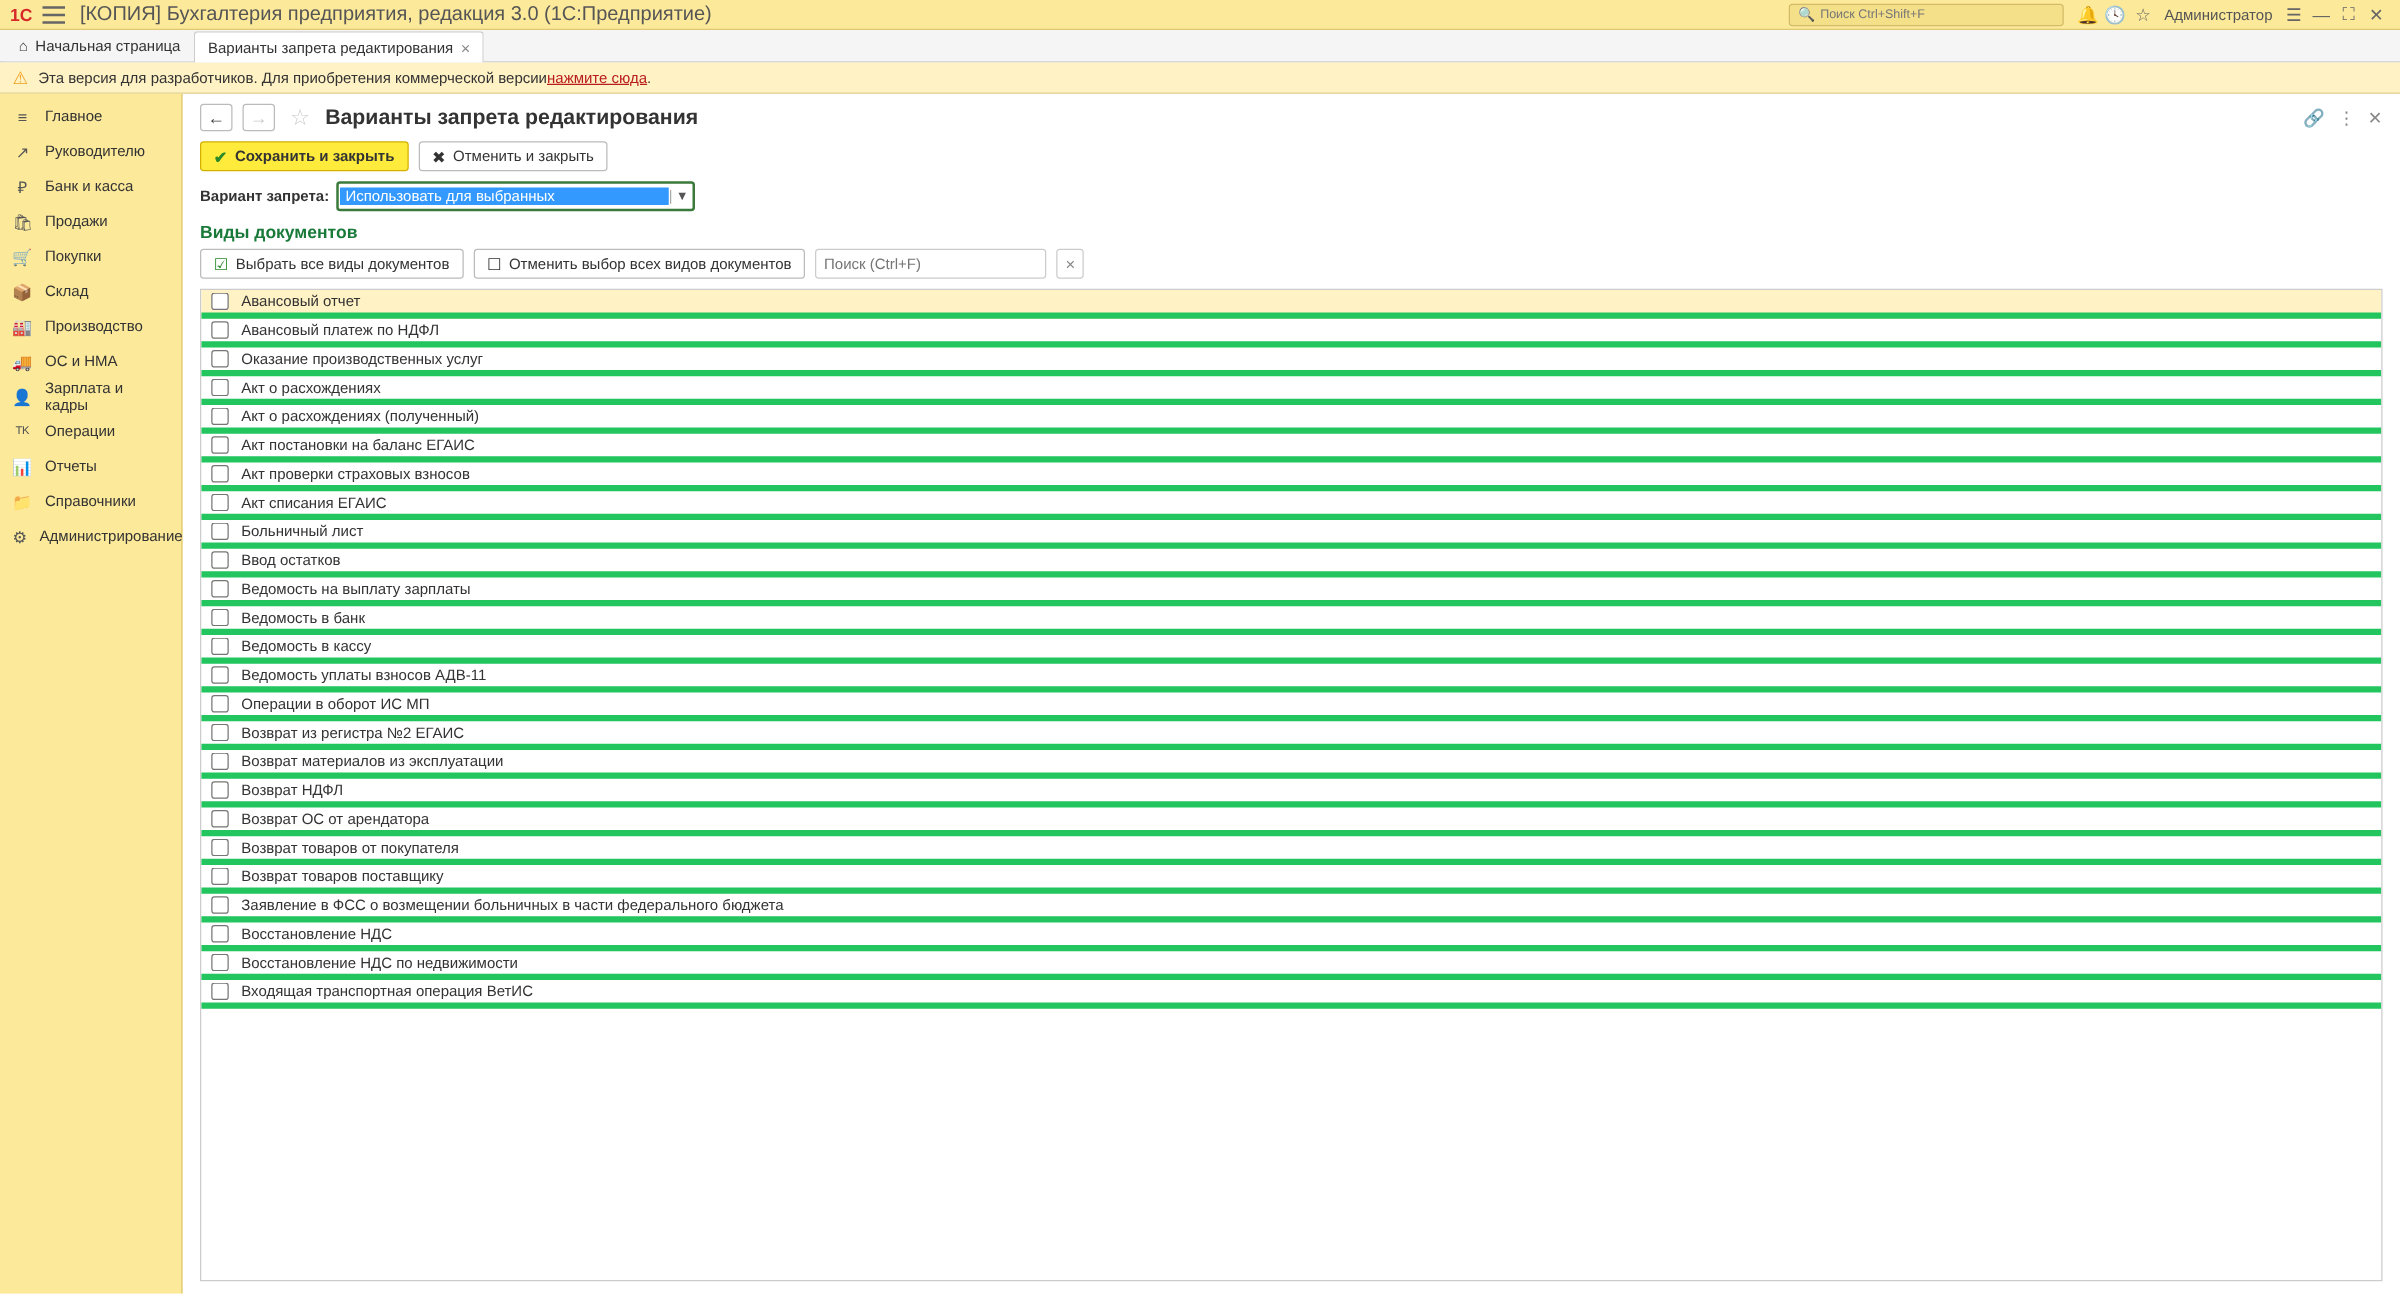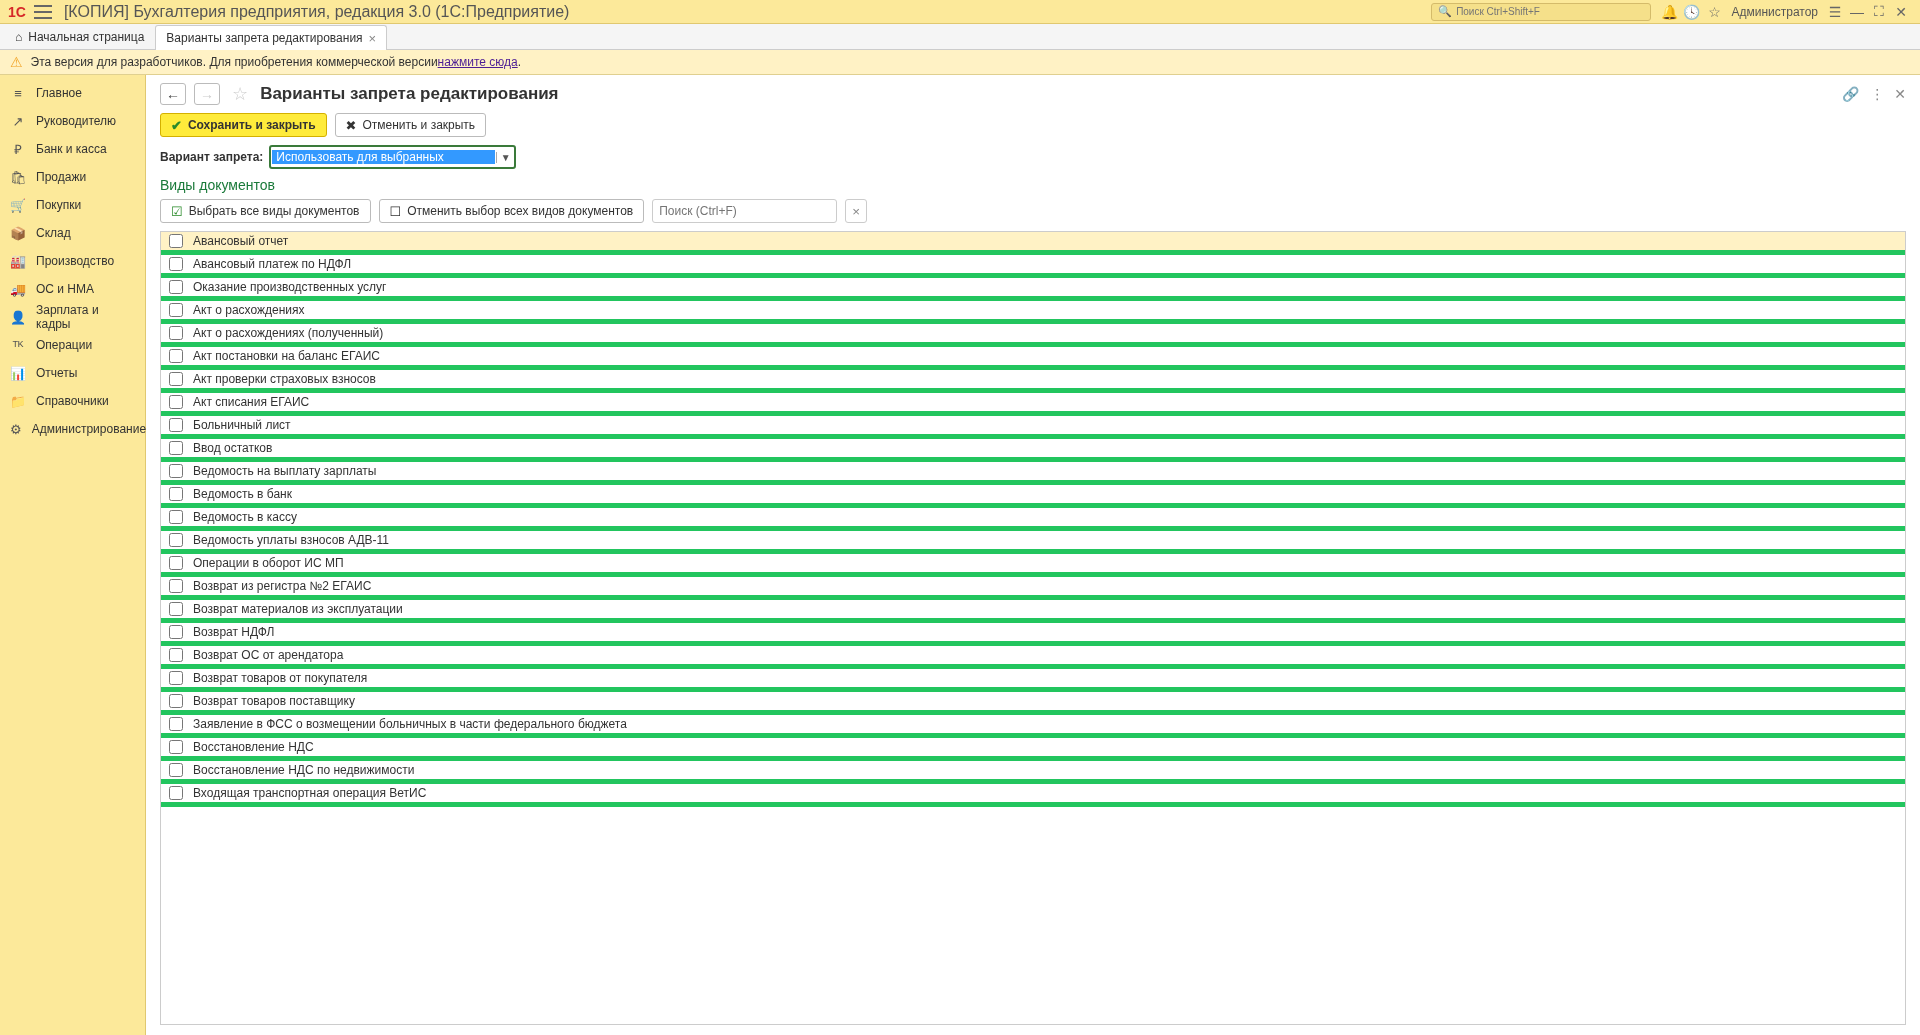--- a/index.html
+++ b/index.html
@@ -19,21 +19,21 @@
 
 
 .tabbar { height: 26px; background: #f5f5f5; border-bottom: 1px solid #ccc; display: flex; align-items: stretch; padding-left: 4px; }
 .tab { display: flex; align-items: center; padding: 0 10px; background: #f5f5f5; border: 1px solid transparent; border-bottom: none; cursor: pointer; font-size: 12px; color: #333; gap: 6px; }
 .tab.active { background: #fff; border-color: #ccc; border-top-left-radius: 3px; border-top-right-radius: 3px; position: relative; top: 1px; }
 .tab .close { color: #888; font-size: 13px; }
 
 
 .warnbar { height: 25px; background: #fff2c5; border-bottom: 1px solid #e0d090; display: flex; align-items: center; padding: 0 10px; font-size: 12px; color: #333; }
 .warn-icon { color: #f0a020; margin-right: 8px; font-size: 14px; }
-.warnbar a { color: #4c1d95; }
+.warnbar a { color: #b91c1c; }
 
 
 .main { display: flex; height: calc(100vh - 75px); }
 
 
 .sidebar { width: 146px; background: #fce99a; border-right: 1px solid #e0c870; padding-top: 4px; }
 .side-item { display: flex; align-items: center; height: 28px; padding: 0 10px; cursor: pointer; font-size: 12px; color: #333; gap: 10px; }
 .side-icon { width: 16px; text-align: center; color: #555; font-size: 13px; }
 
 
@@ -49,26 +49,26 @@
 
 .actions { padding: 0 14px 8px; display: flex; gap: 8px; }
 .btn { height: 24px; border: 1px solid #bbb; background: #fff; border-radius: 3px; padding: 0 10px; cursor: pointer; display: inline-flex; align-items: center; gap: 6px; font-size: 12px; color: #333; }
 .btn.primary { background: #ffeb3b; border-color: #d4b000; font-weight: bold; }
 .btn .bicon { font-size: 13px; }
 .btn.primary .bicon { color: #2a8a2a; }
 
 
 .form-row { padding: 0 14px 8px; display: flex; align-items: center; gap: 6px; }
 .form-label { font-size: 12px; color: #333; font-weight: bold; }
-.dropdown { width: 247px; height: 24px; border: 2px solid #3a7a3a; border-radius: 3px; display: flex; align-items: center; background: #fff; }
+.dropdown { width: 287px; height: 24px; border: 2px solid #3a7a3a; border-radius: 3px; display: flex; align-items: center; background: #fff; }
 .dropdown .dd-val { flex: 1; padding: 0 4px; background: #3399ff; color: #fff; margin: 1px; font-size: 12px; }
 .dropdown .dd-arrow { width: 18px; border-left: 1px solid #aaa; text-align: center; font-size: 10px; color: #555; cursor: pointer; }
 
 
-.section-title { padding: 0 14px 6px; color: #1a7a3a; font-size: 14px; }
+.section-title { padding: 0 14px 6px; color: #1a7a3a; font-size: 14px; font-weight: bold; }
 
 
 .toolbar { padding: 0 14px 8px; display: flex; gap: 8px; align-items: center; }
 .tool-search { width: 185px; height: 24px; border: 1px solid #ccc; border-radius: 3px; padding: 0 6px; font-size: 12px; color: #888; background: #fff; }
 .tool-clear { width: 22px; height: 24px; border: 1px solid #ccc; border-radius: 3px; background: #fff; cursor: pointer; display: inline-flex; align-items: center; justify-content: center; color: #888; }
 
 
 .doclist-wrap { flex: 1; margin: 0 14px 10px; border: 1px solid #ccc; overflow: hidden; display: flex; }
 .doclist { flex: 1; overflow-y: scroll; }
 .docrow { display: flex; align-items: center; height: 23px; padding: 0 8px; border-bottom: 5px solid #22c55e; gap: 10px; font-size: 12px; color: #333; }

